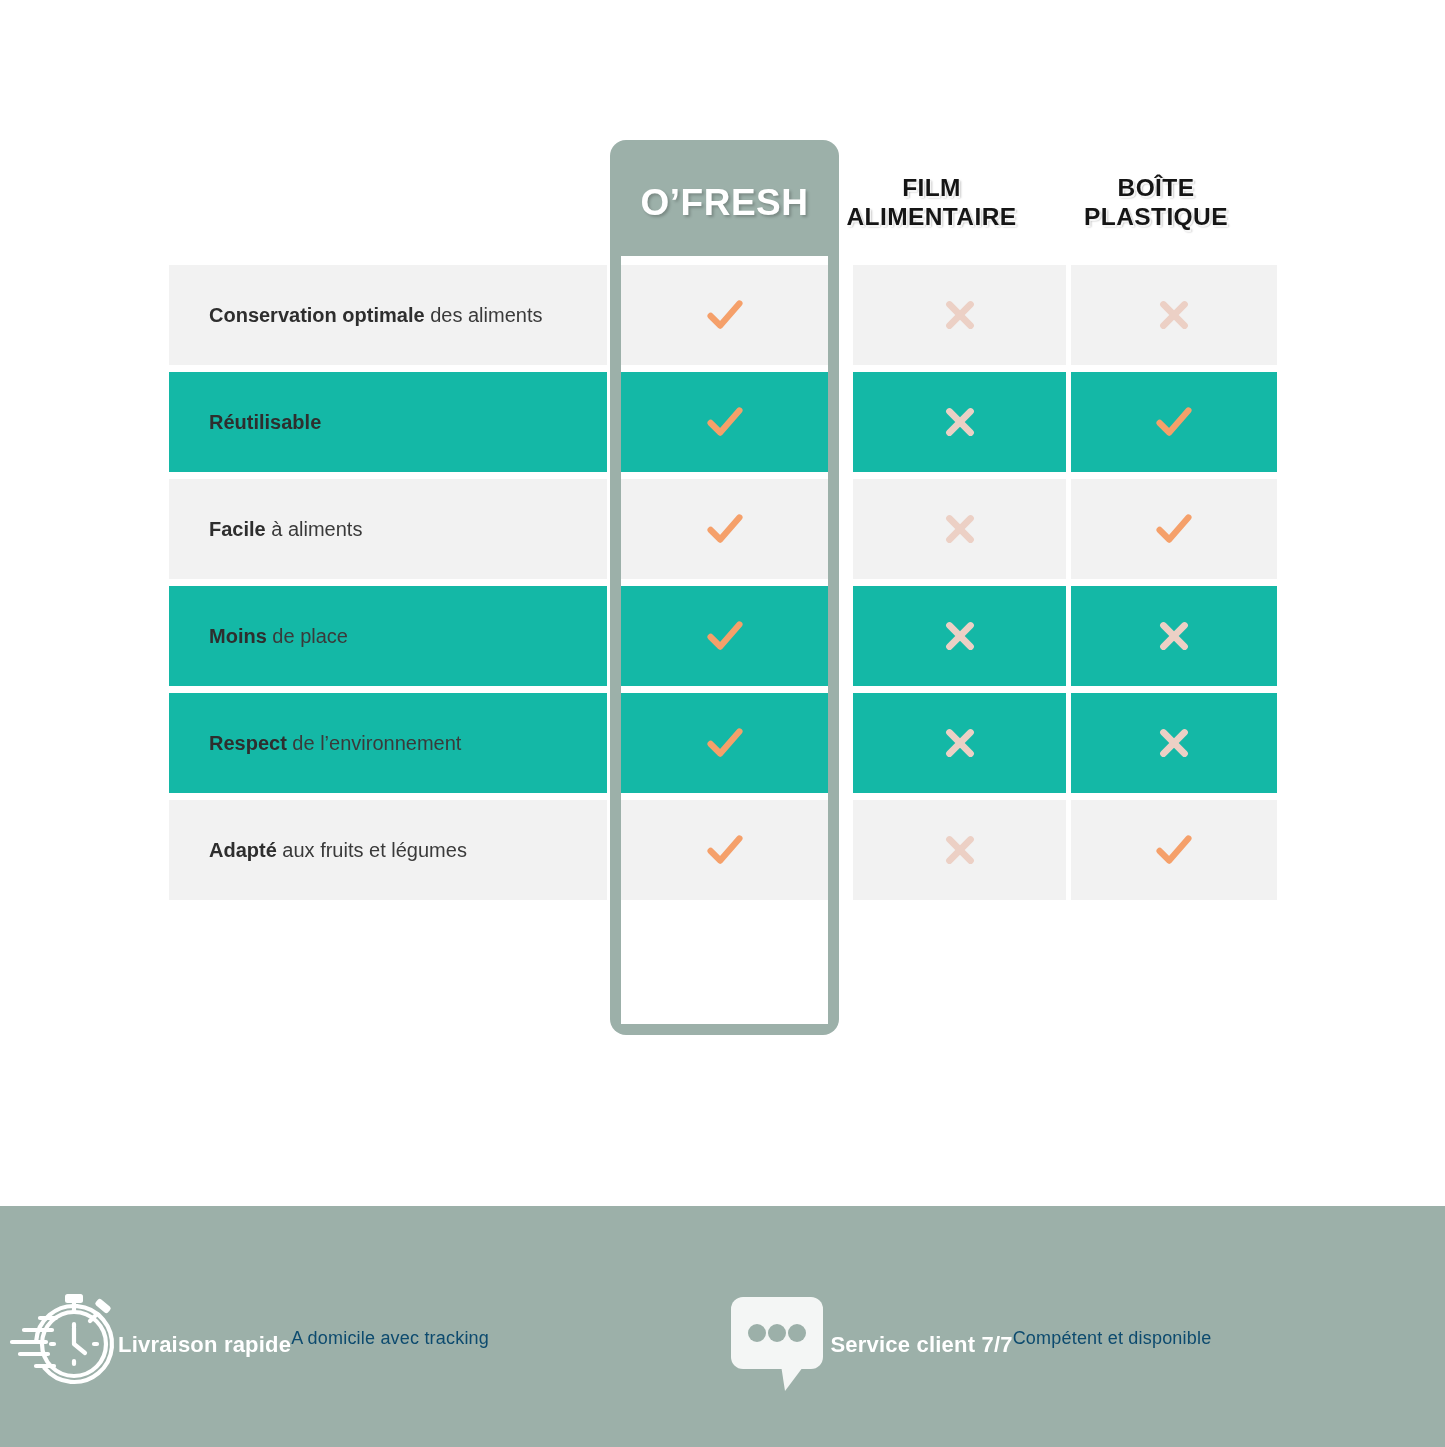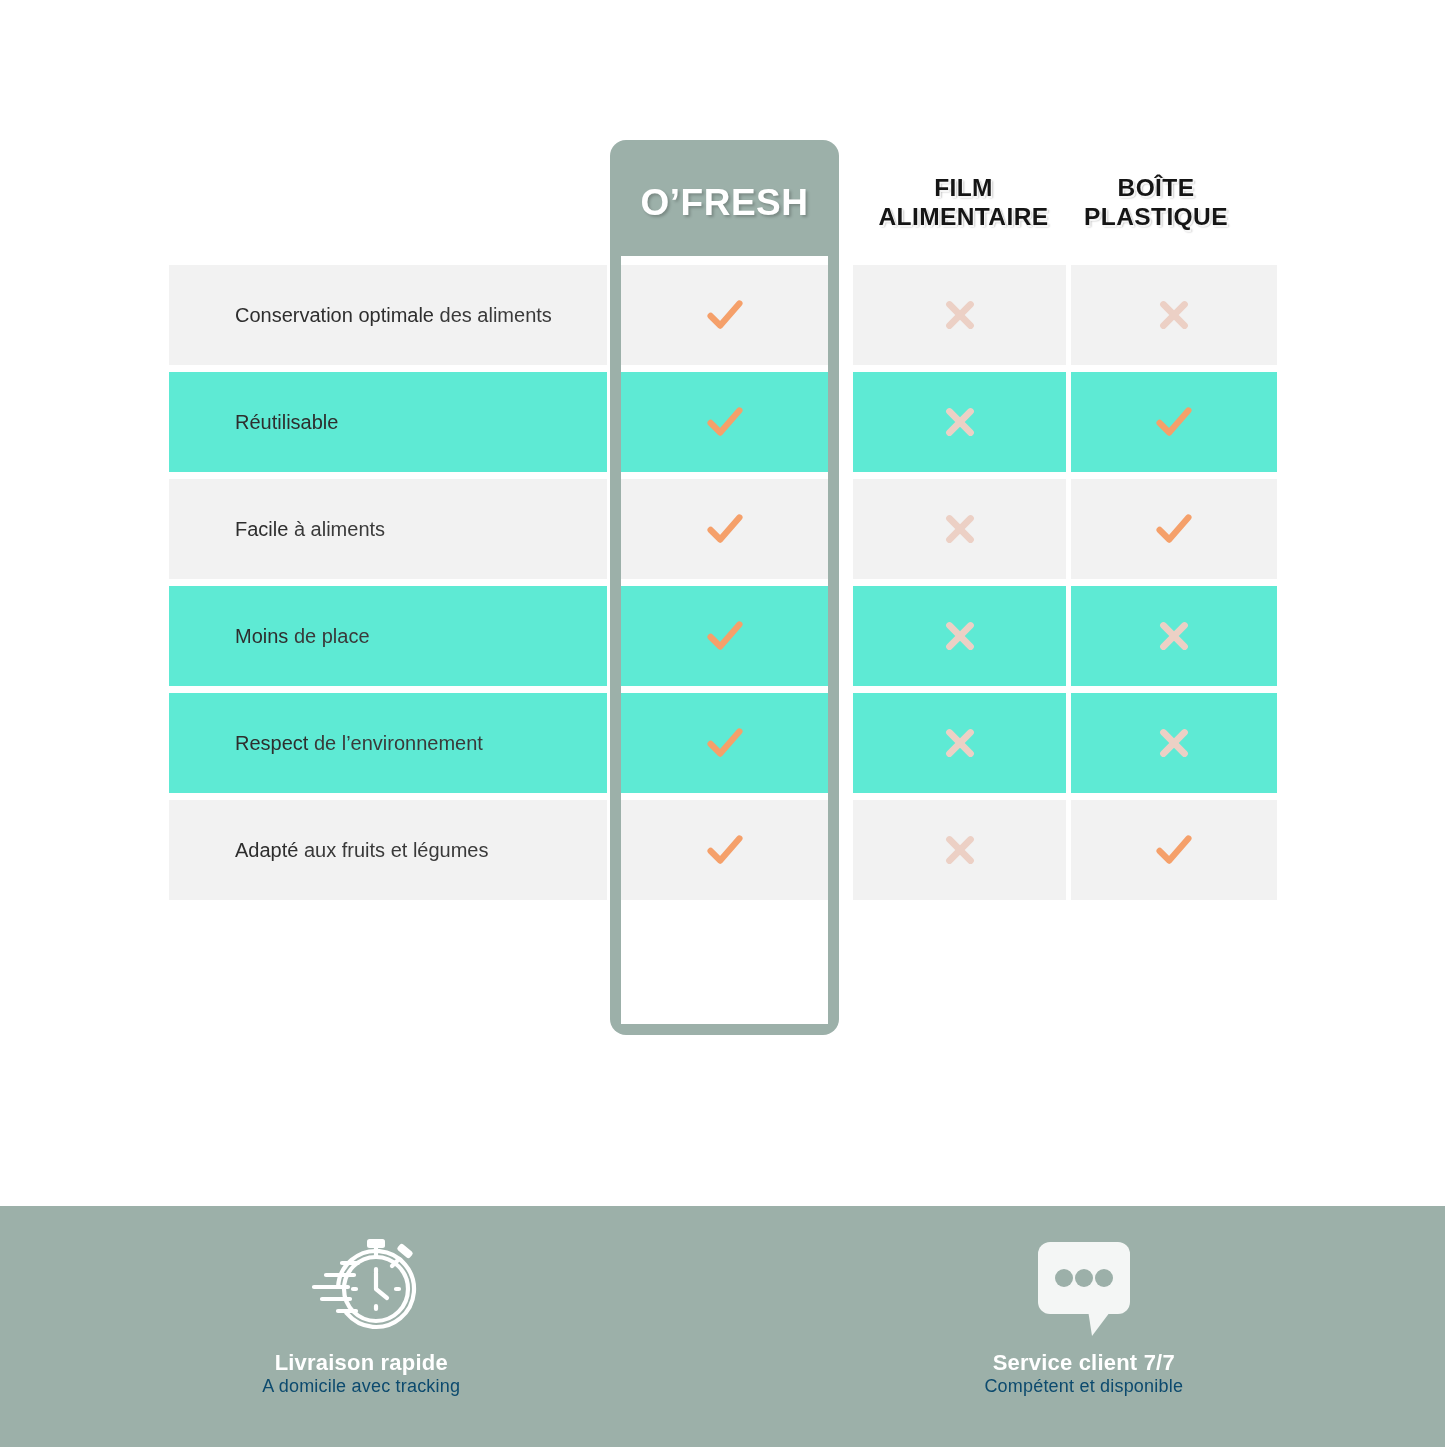--- a/index.html
+++ b/index.html
@@ -27,21 +27,21 @@
     position: absolute; top: 0; height: 125px;
     display: flex; align-items: center; justify-content: center;
     text-align: center;
   }
   .head-cell .ht {
     font-size: 24.5px; font-weight: 700; color: #151515;
     letter-spacing: 0.4px; line-height: 1.18;
     text-shadow: 1.5px 1.5px 0 rgba(255,255,255,0.85), 2px 2px 2px rgba(0,0,0,0.30);
   }
   .head-cell.brand { left: 441px; width: 229px; }
-  .head-cell.c1    { left: 688px; width: 213px; justify-content: center; }
+  .head-cell.c1    { left: 656px; width: 213px; justify-content: center; }
   .head-cell.c2    { left: 884px; width: 206px; }
   .head-cell.brand .ht {
     color: #ffffff; font-size: 37px; letter-spacing: 0.5px;
     text-shadow: 2px 2px 3px rgba(0,0,0,0.22);
   }
 
   
   .highlight-frame {
     position: absolute;
     left: 441px; top: 0px;
@@ -67,37 +67,37 @@
   .cell {
     position: absolute; top: 0; height: 100px;
     display: flex; align-items: center;
   }
   .cell.label { left: 0; width: 438px; padding-left: 40px; }
   .cell.v0    { left: 452px; width: 207px; justify-content: center; }
   .cell.v1    { left: 684px; width: 213px; justify-content: center; }
   .cell.v2    { left: 902px; width: 206px; justify-content: center; }
 
   .row.light .cell { background: #f2f2f2; }
-  .row.dark  .cell { background: #5eead4; }
+  .row.dark  .cell { background: #14b8a6; }
 
   .label-text { font-size: 20px; color: #3a3a3a; line-height: 1.3; }
-  .label-text b { font-weight: 400; color: #2e2e2e; margin-left: 26px; }
+  .label-text b { font-weight: 700; color: #2e2e2e; }
 
   .mark { width: 46px; height: 46px; display: block; }
 
   
   .footer {
     position: absolute; left: 0; top: 1206px;
     width: 1445px; height: 241px;
     background: #9cb0a9;
     display: flex; align-items: flex-start;
   }
   .f-item {
     flex: 1 1 0; height: 241px;
-    display: flex; flex-direction: column;
+    display: flex; 
     align-items: center; justify-content: flex-start;
     padding-top: 24px; text-align: center;
   }
   .f-icon { height: 108px; display: flex; align-items: center; justify-content: center; }
   .f-title {
     margin-top: 12px;
     font-size: 22px; font-weight: 700; color: #ffffff; letter-spacing: 0.2px;
   }
   .f-sub {
     margin-top: 0;

